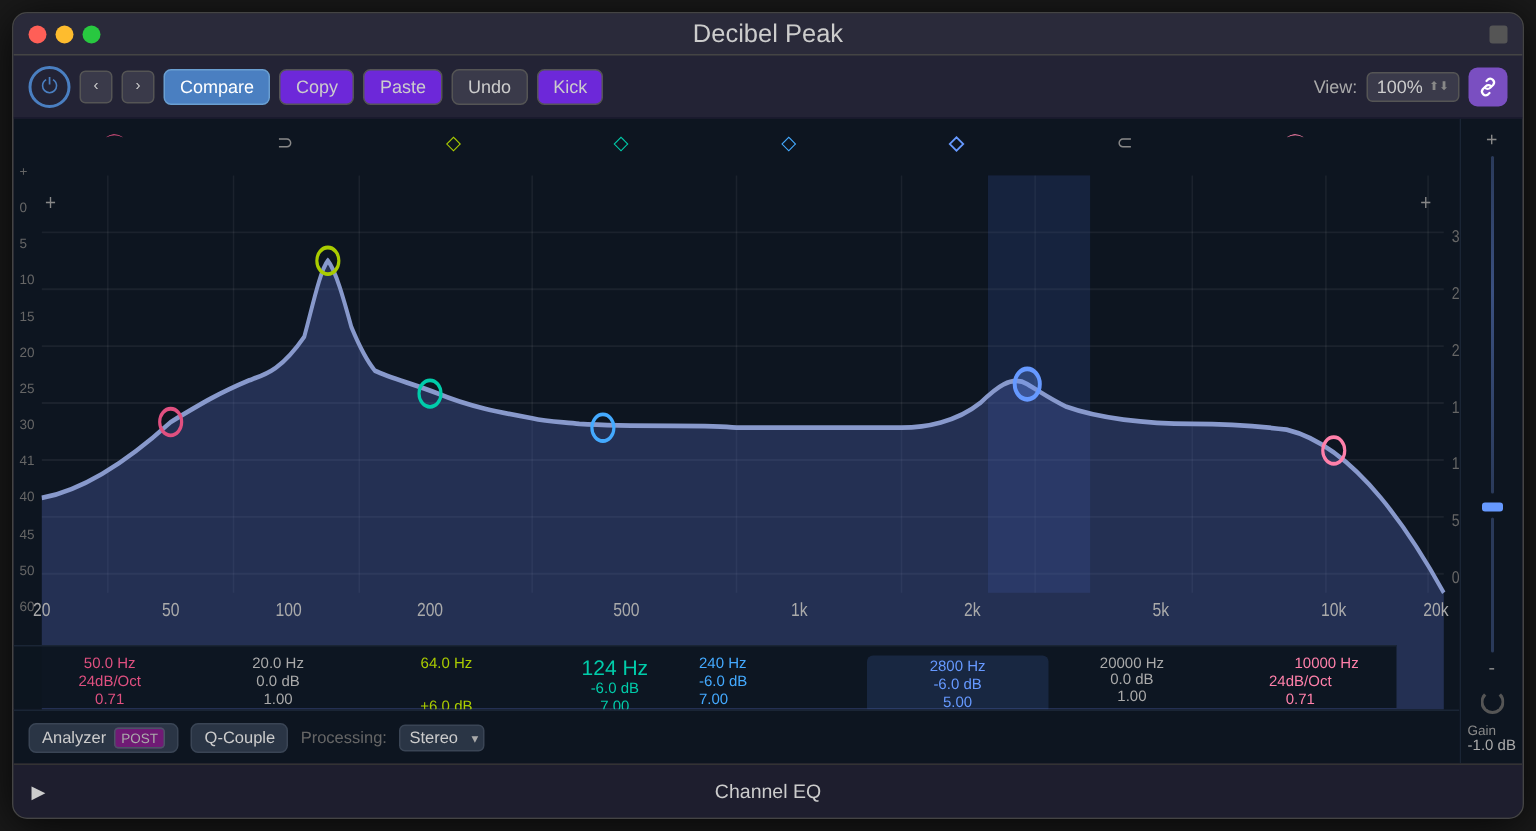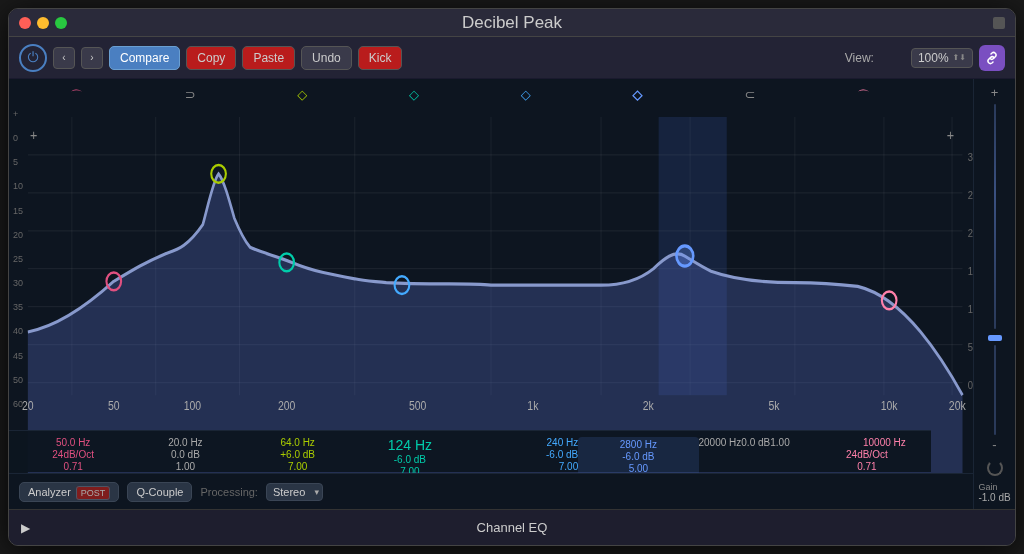--- a/index.html
+++ b/index.html
@@ -118,21 +118,21 @@
       color: #ccc;
       width: 22px;
       height: 22px;
       display: flex;
       align-items: center;
       justify-content: center;
       cursor: pointer;
       font-size: 10px;
     }
     .toolbar-btn {
-      background: #b91c1c;
+      background: #6d28d9;
       border: 1px solid #555;
       border-radius: 5px;
       color: #ccc;
       font-size: 12px;
       padding: 3px 10px;
       cursor: pointer;
       height: 24px;
       display: flex;
       align-items: center;
     }
@@ -154,21 +154,20 @@
     .view-control {
       background: #3a3a4a;
       border: 1px solid #555;
       border-radius: 4px;
       color: #ccc;
       font-size: 12px;
       padding: 2px 6px;
       display: flex;
       align-items: center;
       gap: 4px;
-      margin-left: 31px;
     }
     .link-btn {
       width: 26px;
       height: 26px;
       border-radius: 6px;
       background: #7a4fc1;
       border: none;
       display: flex;
       align-items: center;
       justify-content: center;
@@ -224,21 +223,21 @@
     .analyzer-btn {
       background: #2a3545;
       border: 1px solid #3a4555;
       border-radius: 5px;
       color: #ccc;
       font-size: 11px;
       padding: 3px 8px;
       cursor: pointer;
     }
     .post-badge {
-      background: #7f1d1d;
+      background: #701a75;
       border: 1px solid #4a5565;
       border-radius: 3px;
       color: #aaa;
       font-size: 9px;
       padding: 1px 4px;
       margin-left: 2px;
     }
     .qcouple-btn {
       background: #2a3545;
       border: 1px solid #3a4555;
@@ -353,21 +352,21 @@
 
       <div class="left-db-scale">
         <span class="db-label">+</span>
         <span class="db-label">0</span>
         <span class="db-label">5</span>
         <span class="db-label">10</span>
         <span class="db-label">15</span>
         <span class="db-label">20</span>
         <span class="db-label">25</span>
         <span class="db-label">30</span>
-        <span class="db-label">35</span>
+        <span class="db-label">41</span>
         <span class="db-label">40</span>
         <span class="db-label">45</span>
         <span class="db-label">50</span>
         <span class="db-label">60</span>
       </div>
 
       <svg class="eq-curve" viewBox="0 0 920 340" preserveAspectRatio="none">
 
         <line x1="60" y1="30" x2="60" y2="250" stroke="rgba(255,255,255,0.06)" stroke-width="1"></line>
         <line x1="140" y1="30" x2="140" y2="250" stroke="rgba(255,255,255,0.06)" stroke-width="1"></line>
@@ -436,45 +435,45 @@
           <span style="color:#e05080; font-size:10px;">24dB/Oct</span>
           <span style="color:#e05080; font-size:10px;">0.71</span>
         </div>
 
         <div style="display:flex; flex-direction:column; align-items:center; flex:1; gap:1px;">
           <span style="color:#aaa; font-size:10px;">20.0 Hz</span>
           <span style="color:#aaa; font-size:10px;">0.0 dB</span>
           <span style="color:#aaa; font-size:10px;">1.00</span>
         </div>
 
-        <div style="display:flex; flex-direction:column; align-items:center; flex:1; gap:1px;">
+        <div style="display:flex; flex-direction:column; align-items:center; flex:1; gap:18px;">
           <span style="color:#aacc00; font-size:10px;">64.0 Hz</span>
           <span style="color:#aacc00; font-size:10px;">+6.0 dB</span>
           <span style="color:#aacc00; font-size:10px;">7.00</span>
         </div>
 
         <div style="display:flex; flex-direction:column; align-items:center; flex:1; gap:1px;">
           <span style="color:#00ccaa; font-size:14px;">124 Hz</span>
           <span style="color:#00ccaa; font-size:10px;">-6.0 dB</span>
           <span style="color:#00ccaa; font-size:10px;">7.00</span>
         </div>
 
-        <div style="display:flex; flex-direction:column; align-items:flex-end; flex:1; gap:1px;">
+        <div style="display:flex; flex-direction:column; align-items:flex-start; flex:1; gap:1px;">
           <span style="color:#44aaff; font-size:10px;">240 Hz</span>
           <span style="color:#44aaff; font-size:10px;">-6.0 dB</span>
           <span style="color:#44aaff; font-size:10px;">7.00</span>
         </div>
 
         <div style="display:flex; flex-direction:column; align-items:center; flex:1; gap:1px; background:rgba(60,90,160,0.25); border-radius:4px; padding:2px 4px;">
           <span style="color:#6699ff; font-size:10px;">2800 Hz</span>
           <span style="color:#6699ff; font-size:10px;">-6.0 dB</span>
           <span style="color:#6699ff; font-size:10px;">5.00</span>
         </div>
 
-        <div style="display:flex; flex-direction:row; align-items:center; flex:1; gap:0;">
+        <div style="display:flex; flex-direction:column; align-items:center; flex:1; gap:0;">
           <span style="color:#aaa; font-size:10px;">20000 Hz</span>
           <span style="color:#aaa; font-size:10px;">0.0 dB</span>
           <span style="color:#aaa; font-size:10px;">1.00</span>
         </div>
 
         <div style="display:flex; flex-direction:column; align-items:center; flex:1; gap:1px;">
           <span style="color:#ff80aa; font-size:10px;margin-left:35px;">10000 Hz</span>
           <span style="color:#ff80aa; font-size:10px;">24dB/Oct</span>
           <span style="color:#ff80aa; font-size:10px;">0.71</span>
         </div>

